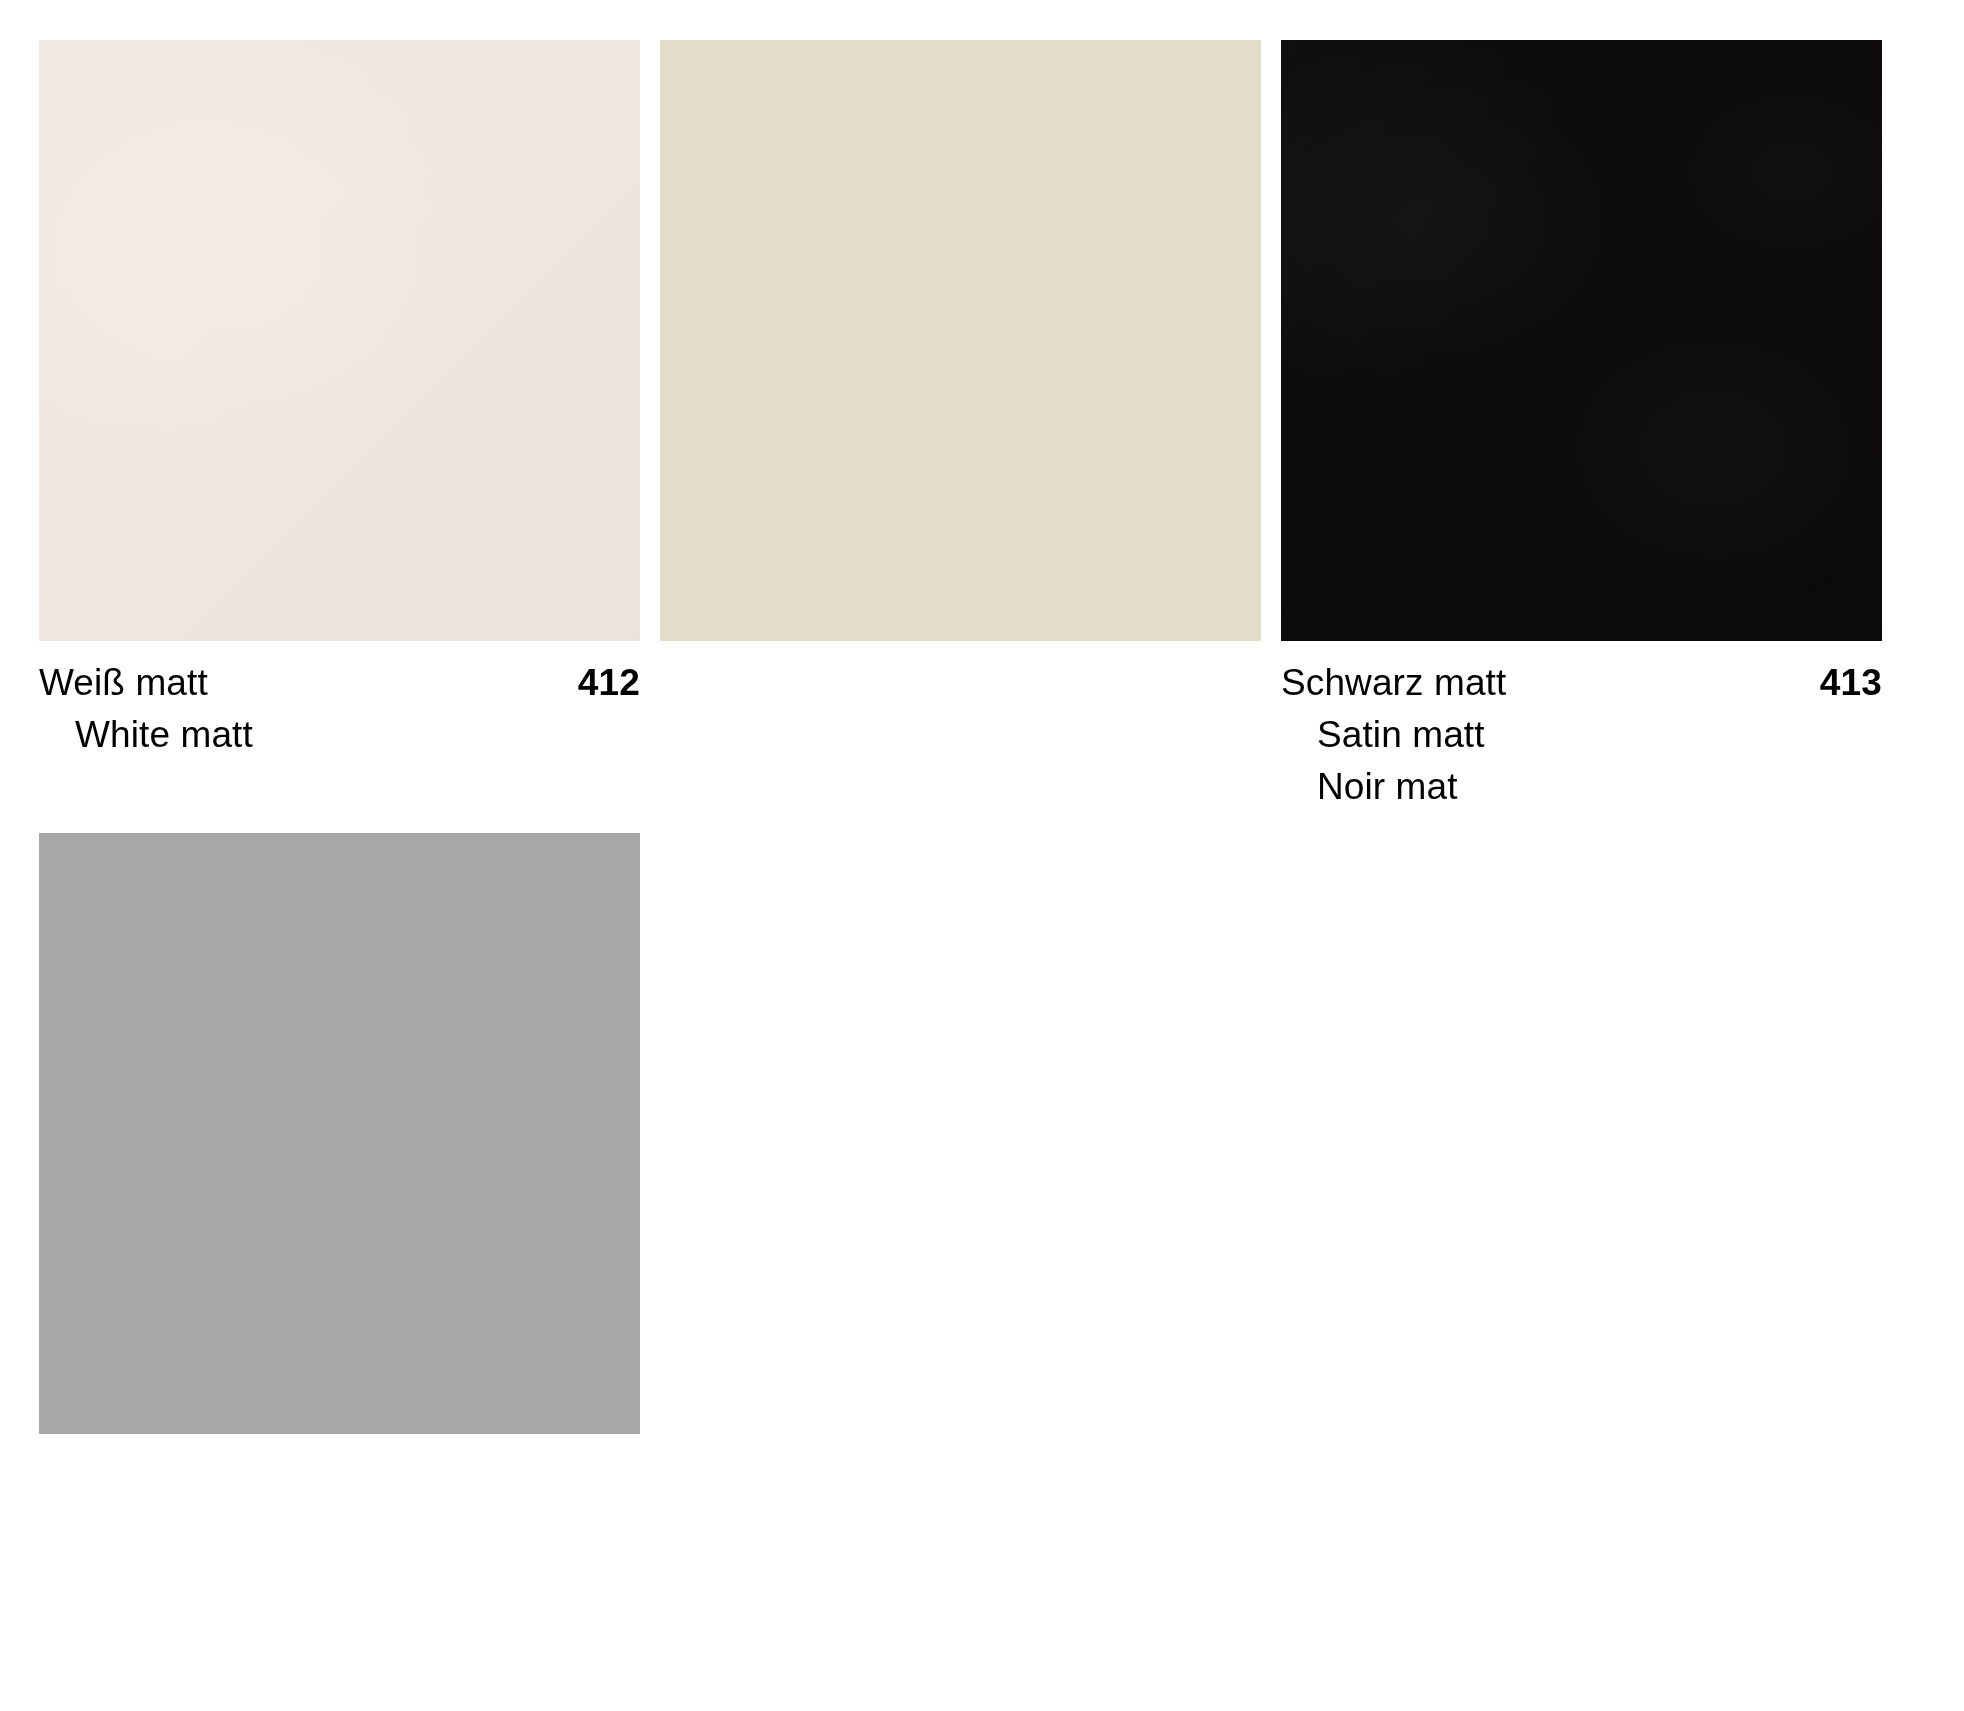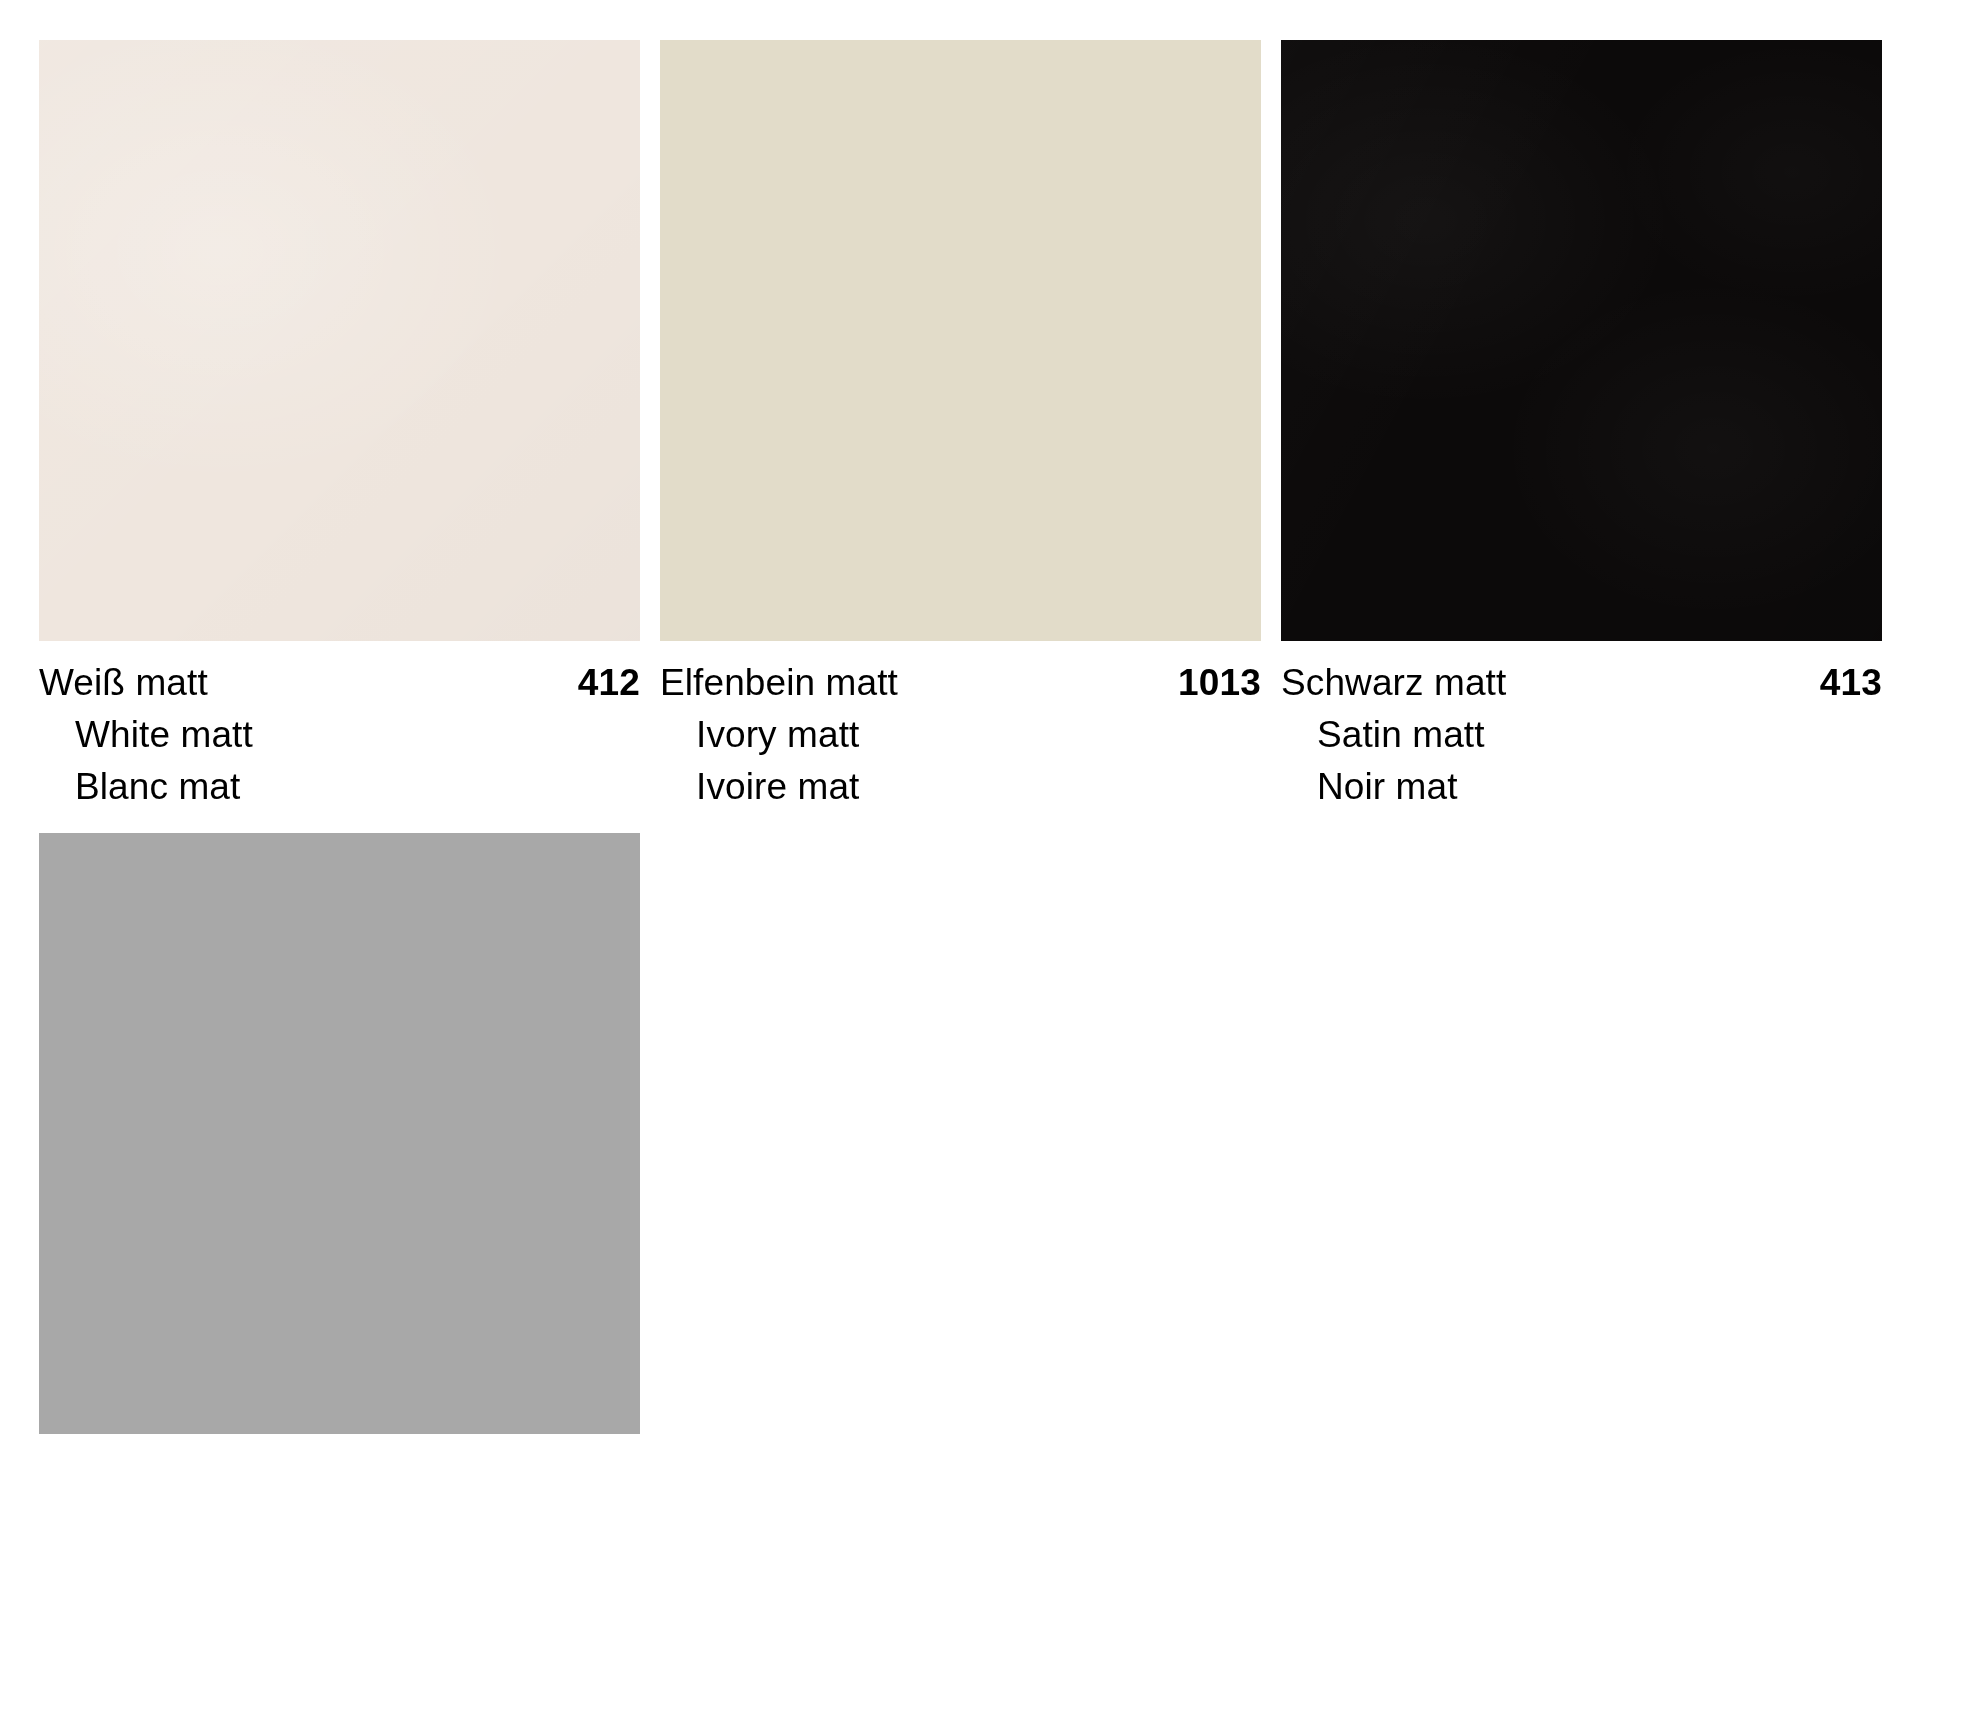--- a/index.html
+++ b/index.html
@@ -111,33 +111,24 @@
 <div class="sheet">
   <div class="swatch-grid">
       <div class="swatch-cell">
         <div class="swatch-chip textured soft" style="background-color: rgb(239, 230, 222);"></div>
         <div class="swatch-caption">
           <div class="caption-primary-row">
             <span class="name-de">Weiß matt</span>
             <span class="code">412</span>
           </div>
           <div class="name-en">White matt</div>
-          <div class="name-fr">Blanc mat</div>
         </div>
       </div>
       <div class="swatch-cell">
         <div class="swatch-chip" style="background-color: rgb(226, 220, 201);"></div>
-        <div class="swatch-caption">
-          <div class="caption-primary-row">
-            <span class="name-de">Elfenbein matt</span>
-            <span class="code">1013</span>
-          </div>
-          <div class="name-en">Ivory matt</div>
-          <div class="name-fr">Ivoire mat</div>
-        </div>
       </div>
       <div class="swatch-cell">
         <div class="swatch-chip textured" style="background-color: rgb(12, 10, 10);"></div>
         <div class="swatch-caption">
           <div class="caption-primary-row">
             <span class="name-de">Schwarz matt</span>
             <span class="code">413</span>
           </div>
           <div class="name-en">Satin matt</div>
           <div class="name-fr">Noir mat</div>

